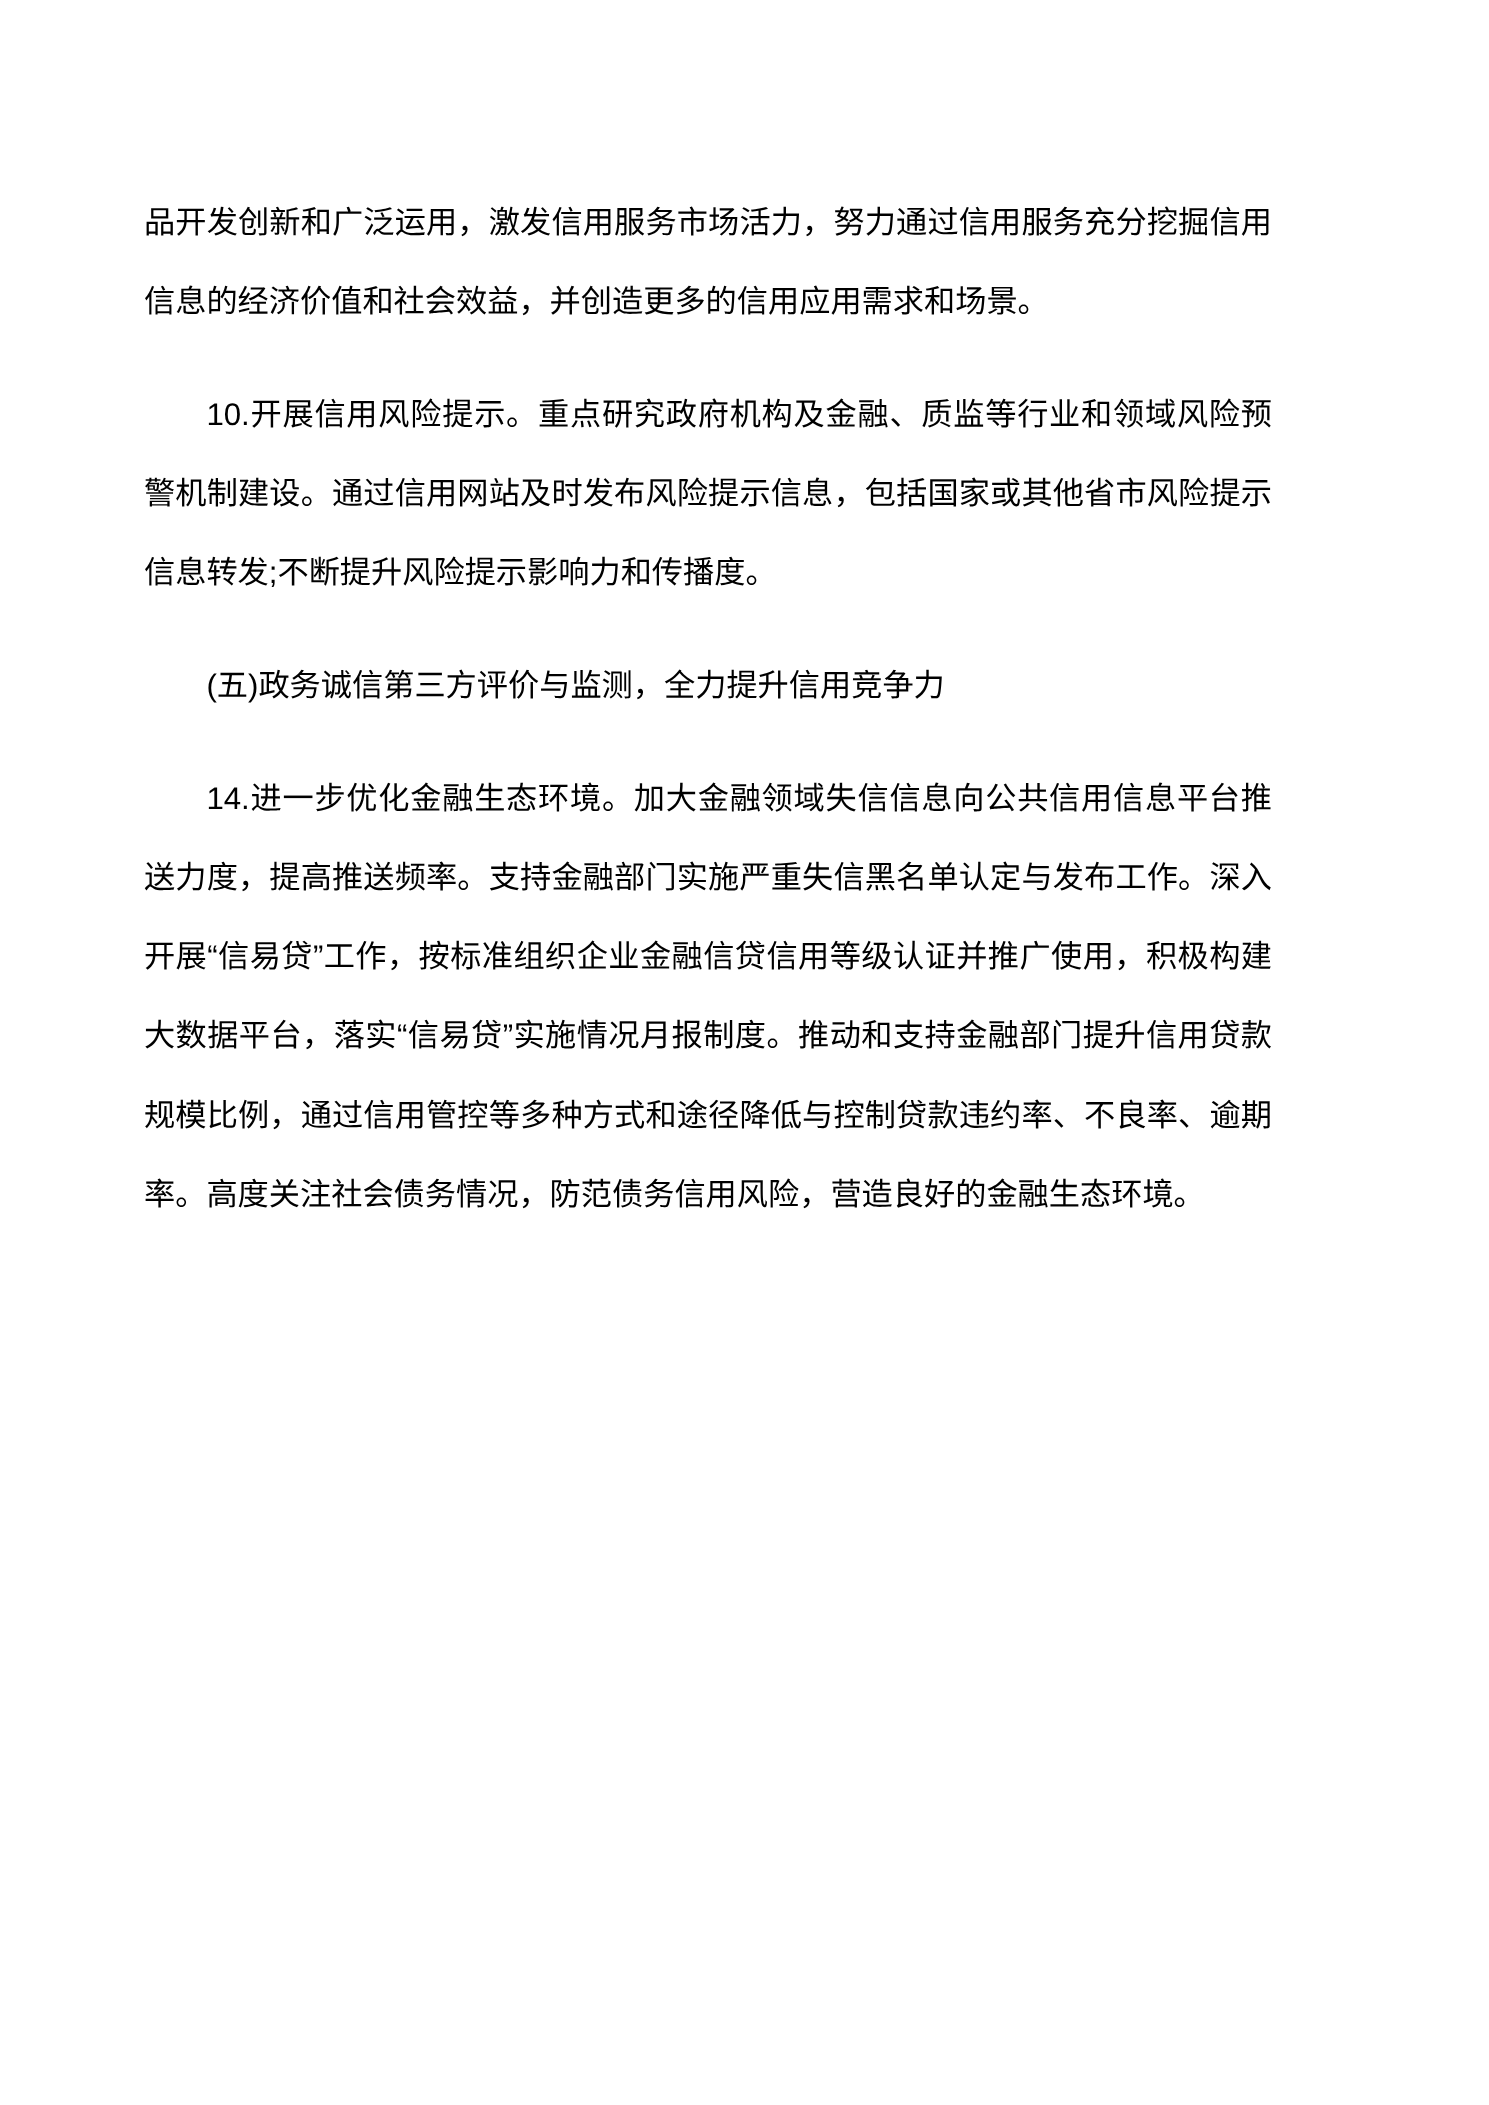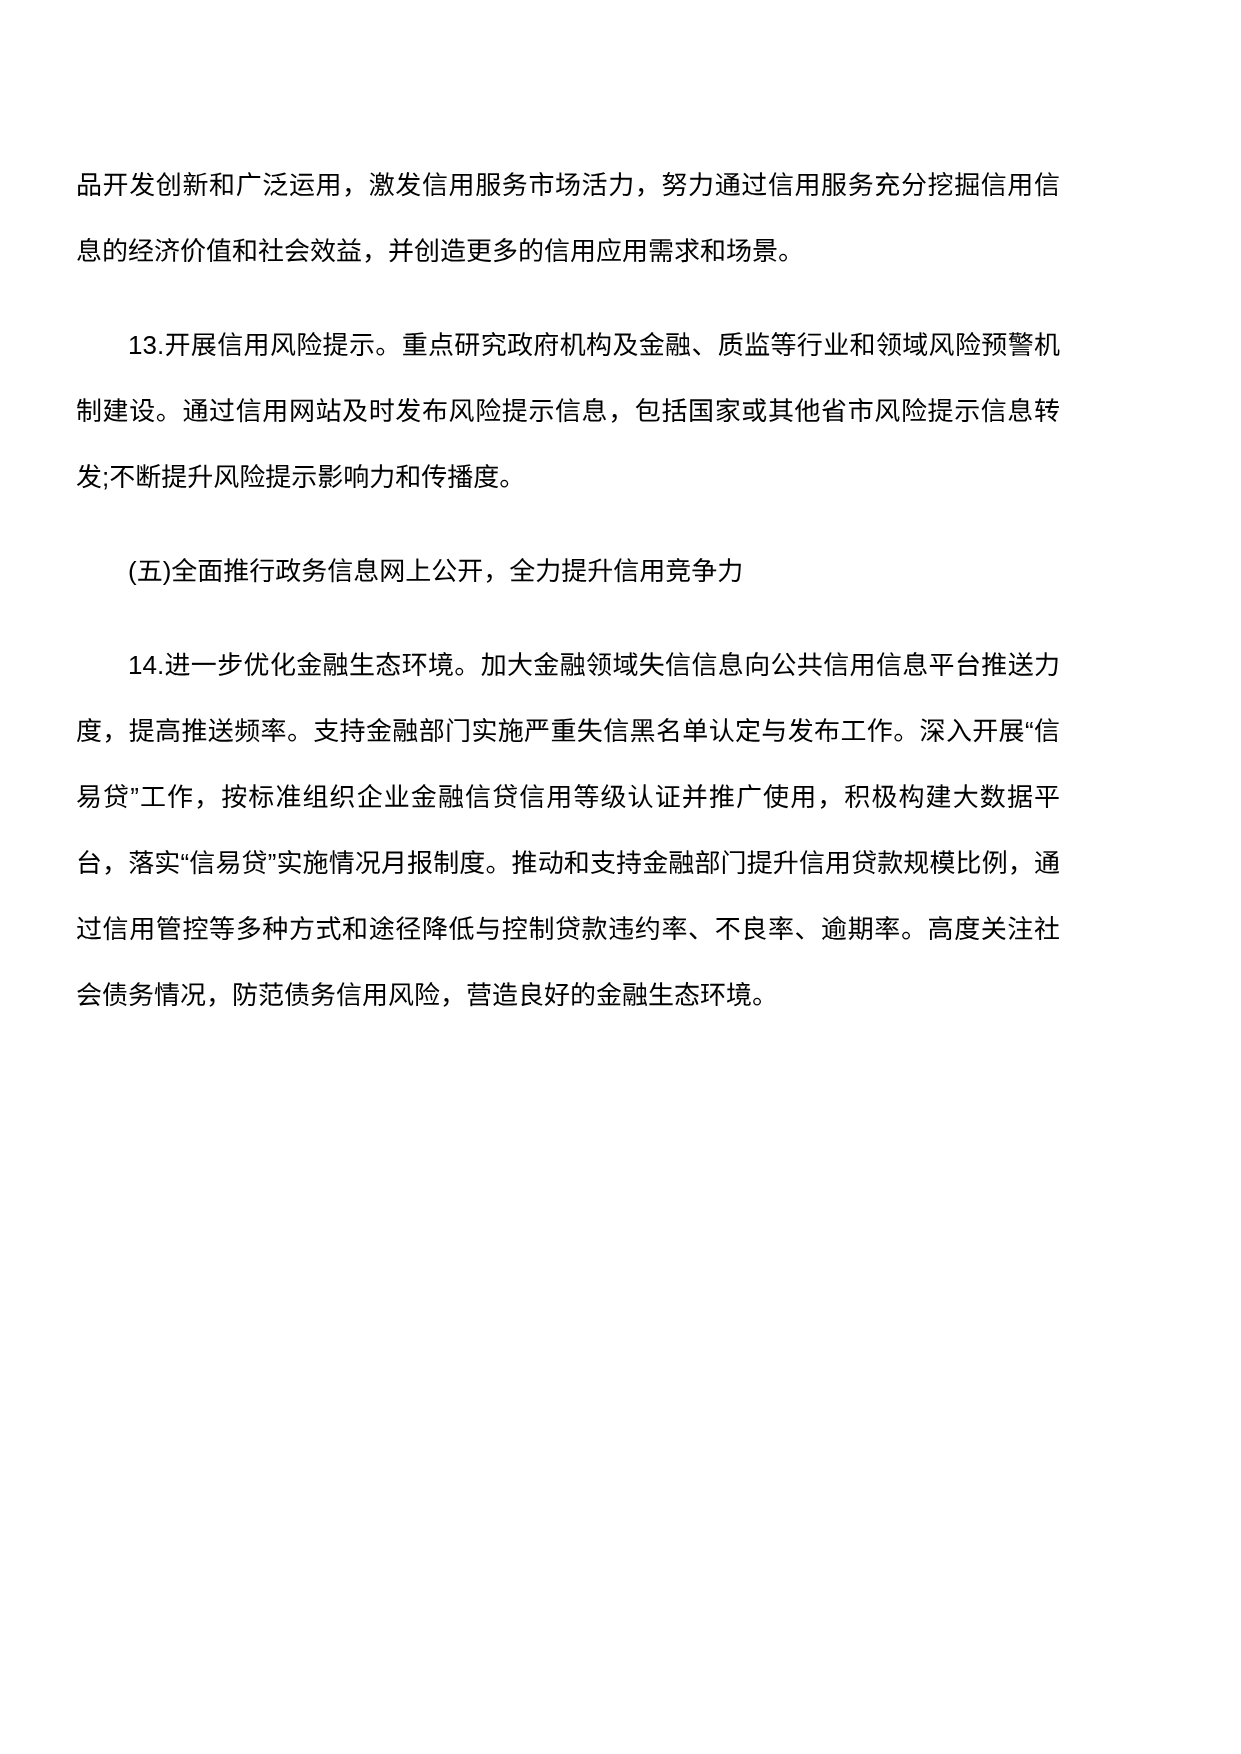--- a/index.html
+++ b/index.html
@@ -7,21 +7,21 @@
     padding: 0;
     background: #ffffff;
   }
   .page {
     position: relative;
     width: 1241px;
     height: 1754px;
     margin: 0 auto;
     background: #ffffff;
     box-sizing: border-box;
-    padding: 152px 181px 40px 76px;
+    padding: 152px 181px 40px 120px;
     font-family: "Liberation Sans", "DejaVu Sans", sans-serif;
     font-size: 26px;
     line-height: 66px;
     color: #000000;
     text-align: justify;
     overflow: hidden;
   }
   .para {
     margin: 0 0 28px 0;
     word-break: break-all;
@@ -33,19 +33,19 @@
     margin-bottom: 0;
   }
 </style>
 </head>
 <body>
 
 <div class="page">
   <p class="para">品开发创新和广泛运用，激发信用服务市场活力，努力通过信用服务充分挖掘信用信息的经济价值和社会效益，并创造更多的信用应用需求和场景。</p>
 
 
-  <p class="para indent">13.开展信用风险提示。重点研究政府机构及金融、质监等行业和领域风险预警机制建设。通过信用网站及时发布风险提示信息，包括国家或其他省市风险提示信息转发;不断提升风险提示影响力和传播度。</p>
+  <p class="para indent">10.开展信用风险提示。重点研究政府机构及金融、质监等行业和领域风险预警机制建设。通过信用网站及时发布风险提示信息，包括国家或其他省市风险提示信息转发;不断提升风险提示影响力和传播度。</p>
 
-  <p class="para indent">(五)全面推行政务信息网上公开，全力提升信用竞争力</p>
+  <p class="para indent">(五)政务诚信第三方评价与监测，全力提升信用竞争力</p>
 
   <p class="para indent">14.进一步优化金融生态环境。加大金融领域失信信息向公共信用信息平台推送力度，提高推送频率。支持金融部门实施严重失信黑名单认定与发布工作。深入开展“信易贷”工作，按标准组织企业金融信贷信用等级认证并推广使用，积极构建大数据平台，落实“信易贷”实施情况月报制度。推动和支持金融部门提升信用贷款规模比例，通过信用管控等多种方式和途径降低与控制贷款违约率、不良率、逾期率。高度关注社会债务情况，防范债务信用风险，营造良好的金融生态环境。</p>
 
 </div>
 
 </body></html>

